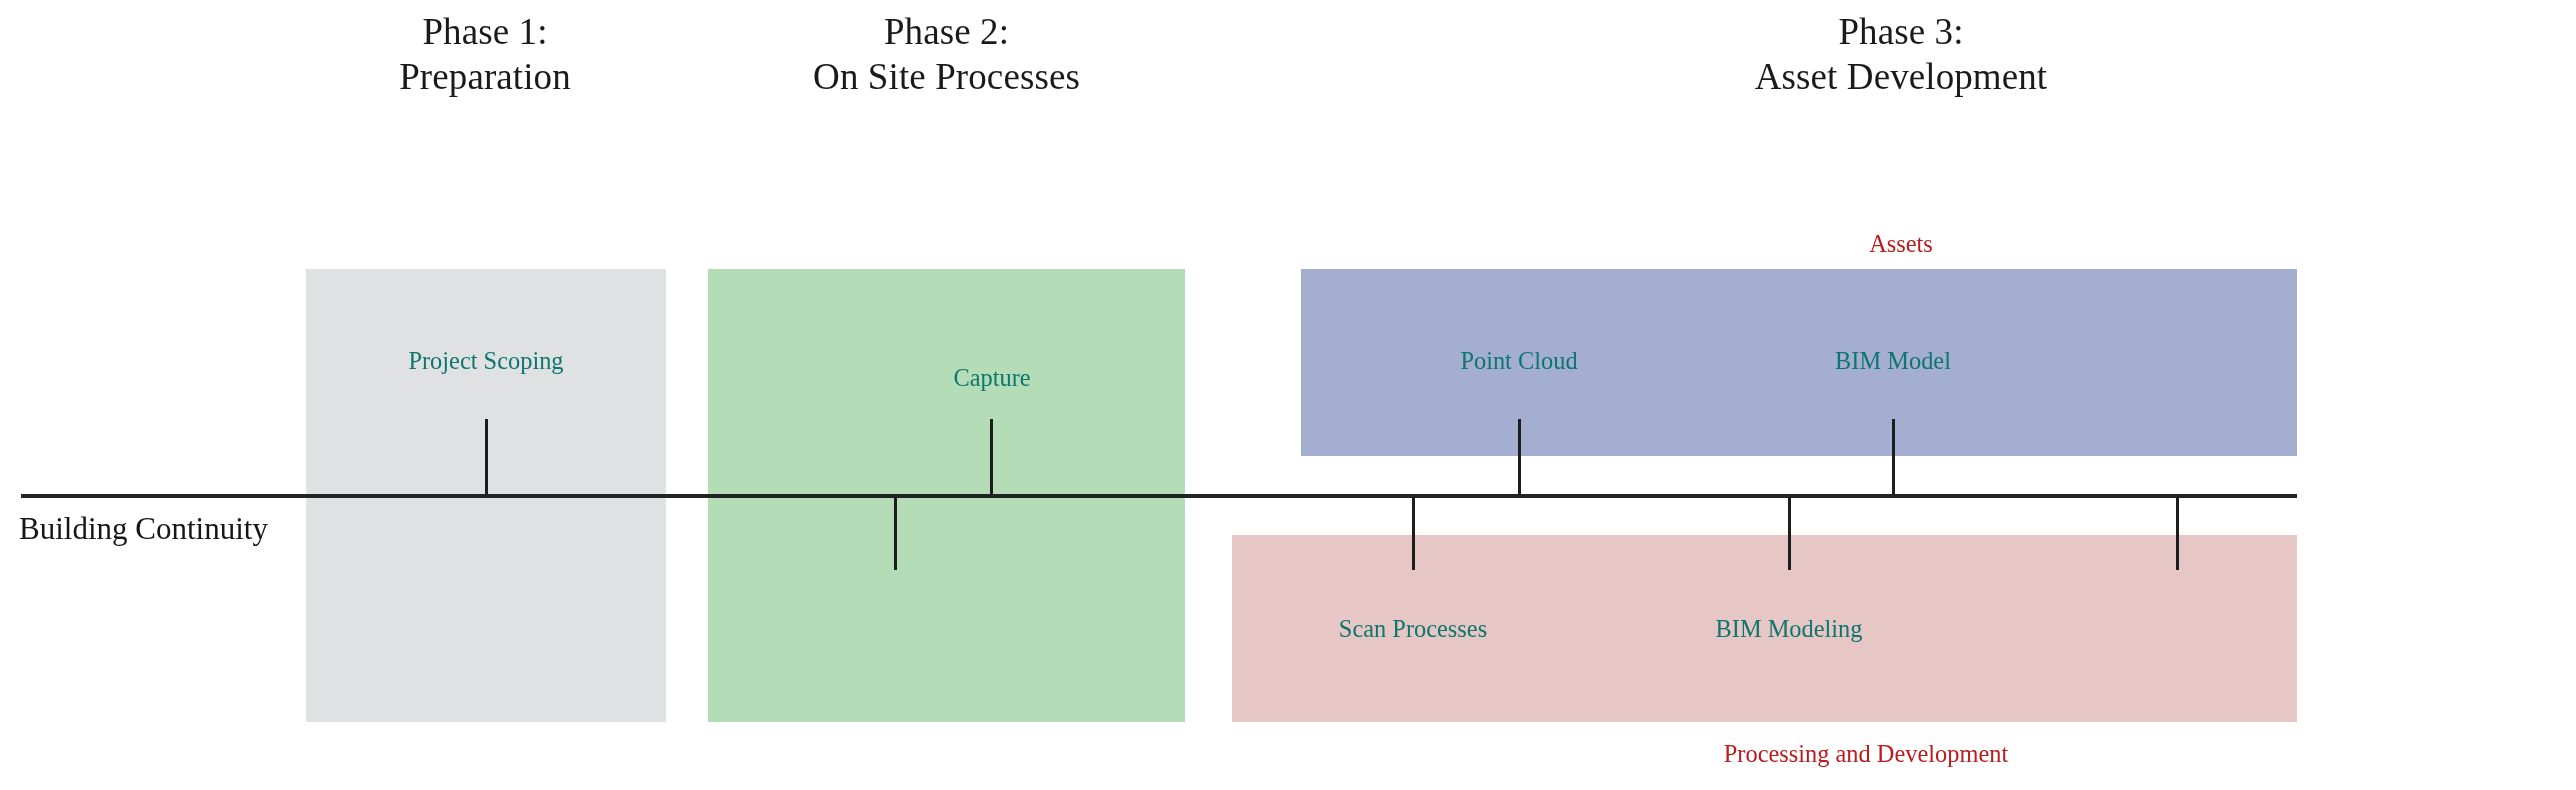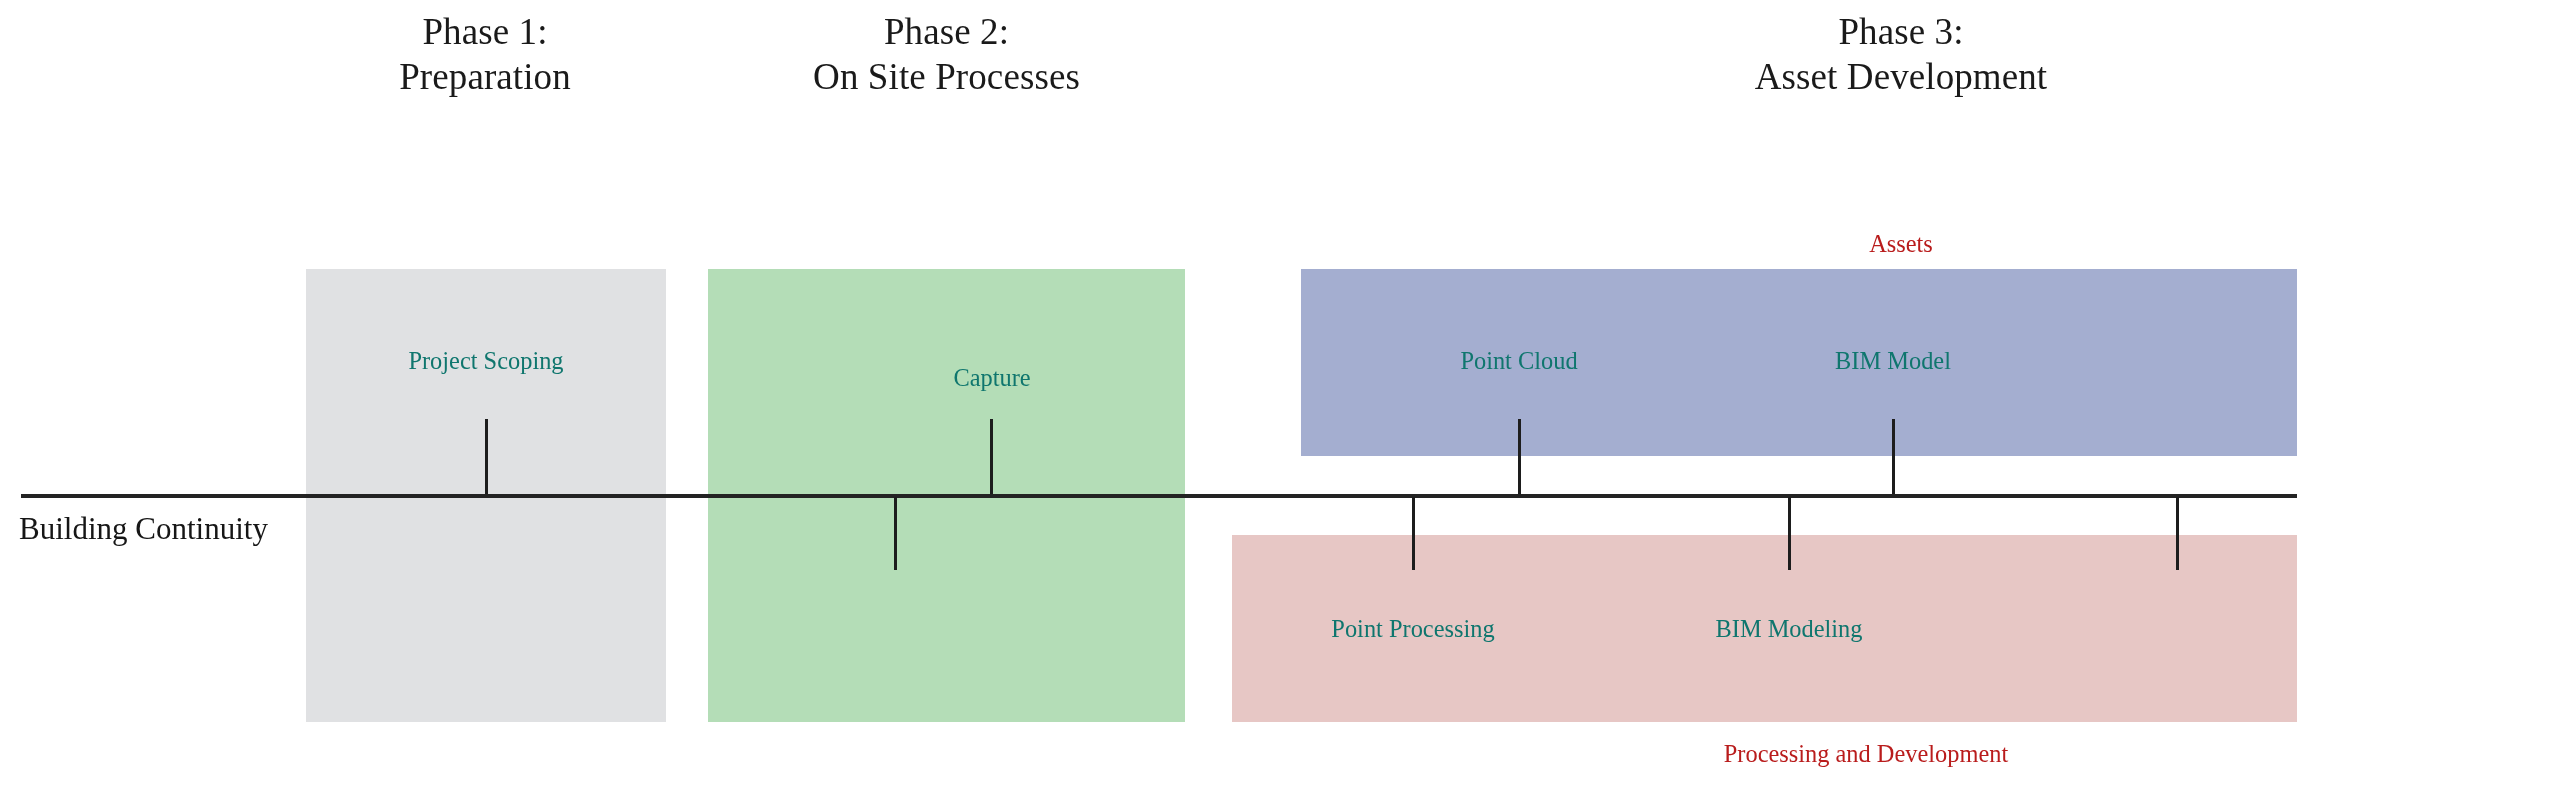--- a/index.html
+++ b/index.html
@@ -121,21 +121,21 @@
 
   <div class="tick" style="left:894px; top:497px; height:73px;"></div>
 
   <div class="tick" style="left:1412px; top:497px; height:73px;"></div>
 
   <div class="tick" style="left:1788px; top:497px; height:73px;"></div>
 
   <div class="tick" style="left:2176px; top:497px; height:73px;"></div>
 
 
-  <div class="node-label" style="left:1413px; top:611px;">Point Processing</div>
+  <div class="node-label" style="left:1413px; top:611px;">Scan Processes</div>
 
   <div class="node-label" style="left:1789px; top:611px;">BIM Modeling</div>
 
 
   <div class="group-caption" style="left:1866px; top:738px;">Processing and Development</div>
 
 </div>
 
 
 </body></html>

